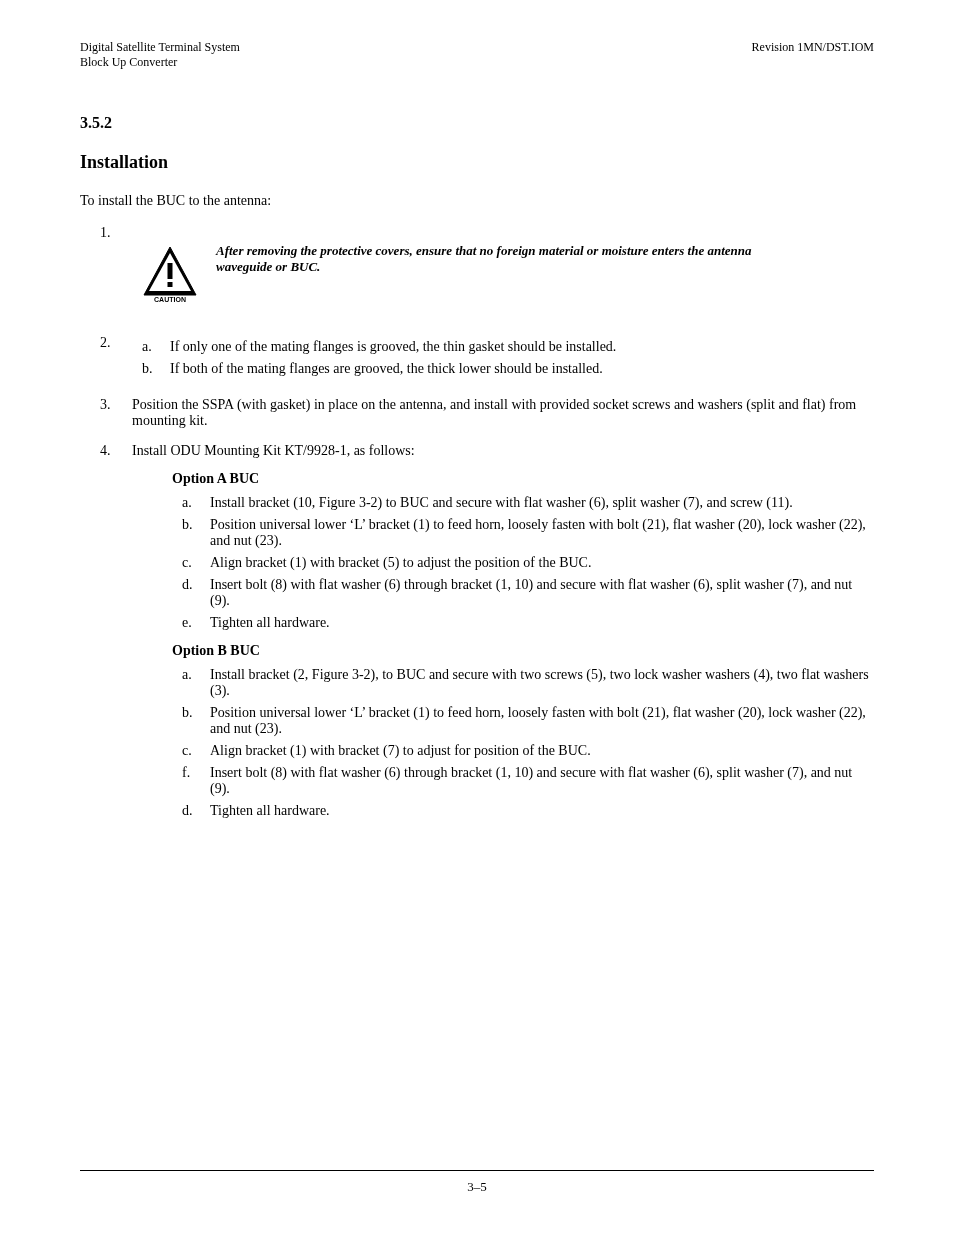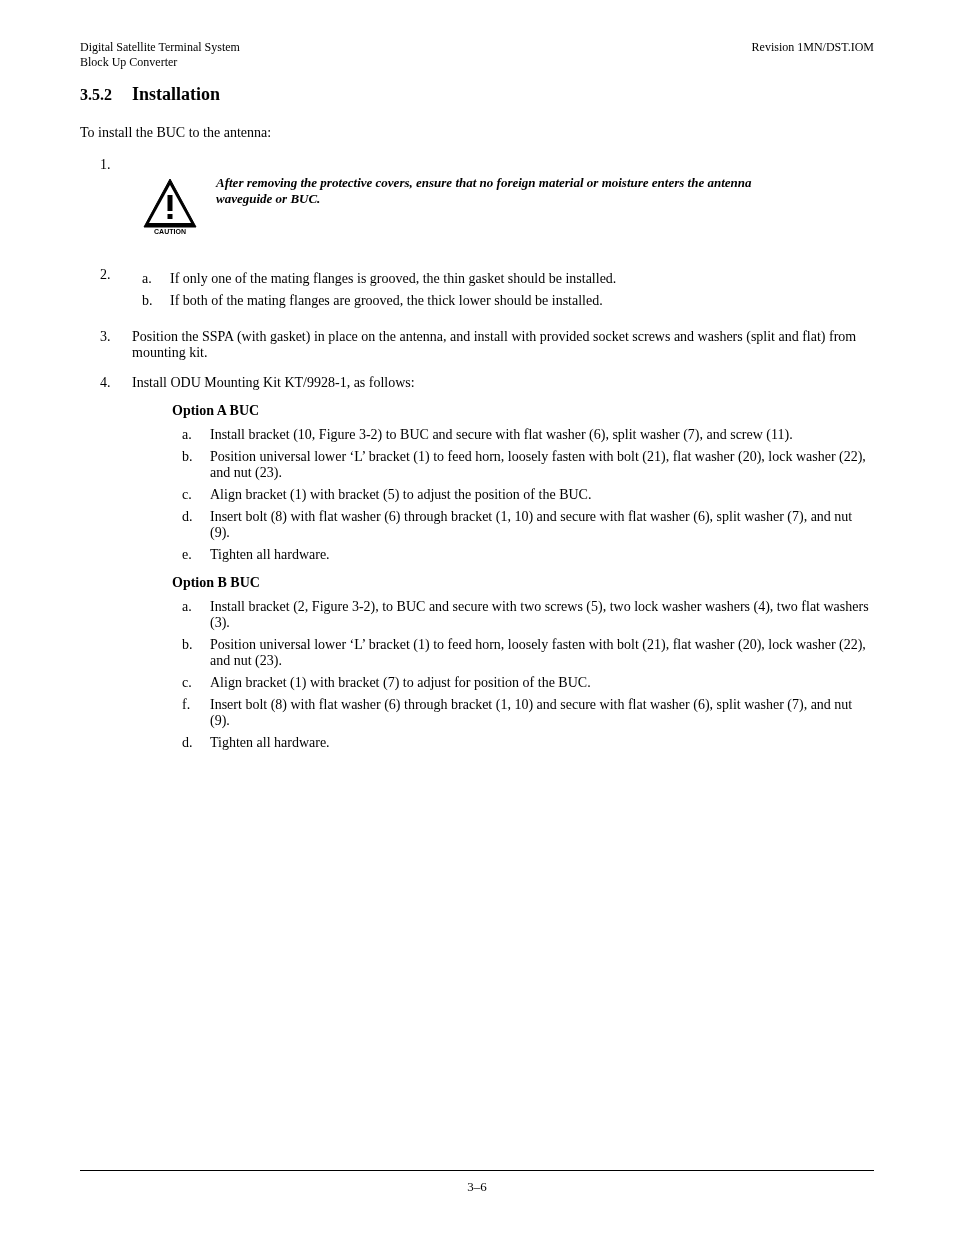--- a/index.html
+++ b/index.html
@@ -22,21 +22,21 @@
       min-height: 1235px;
       padding: 40px 80px 40px 80px;
       position: relative;
       display: flex;
       flex-direction: column;
     }
 
     .header {
       display: flex;
       justify-content: space-between;
-      margin-bottom: 14px;
+      margin-bottom: 44px;
       font-size: 12px;
     }
 
     .header-left {
       display: flex;
       flex-direction: column;
     }
 
     .header-right {
       display: flex;
@@ -46,20 +46,21 @@
 
     .content {
       flex: 1;
     }
 
     .section-title {
       display: flex;
       align-items: baseline;
       gap: 20px;
       margin-bottom: 20px;
+      flex-direction: column;
     }
 
     .section-num {
       font-size: 16px;
       font-weight: bold;
     }
 
     .section-heading {
       font-size: 18px;
       font-weight: bold;
@@ -285,15 +286,15 @@
             </ul>
           </div>
 
         </div>
       </li>
 
     </ol>
   </div>
 
   <div class="footer">
-    <span>3–6</span>
+    <span>3–5</span>
   </div>
 </div>
 
 </body></html>

